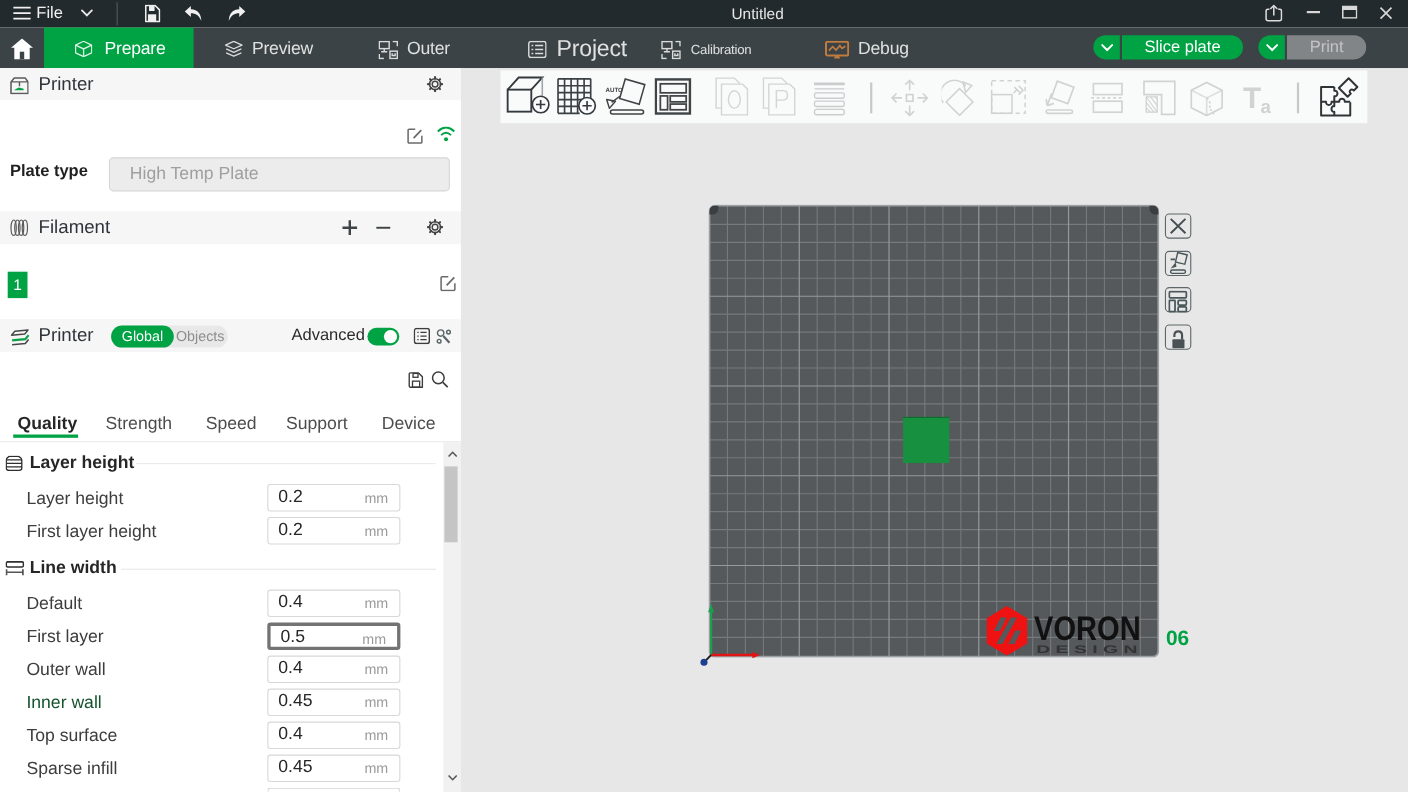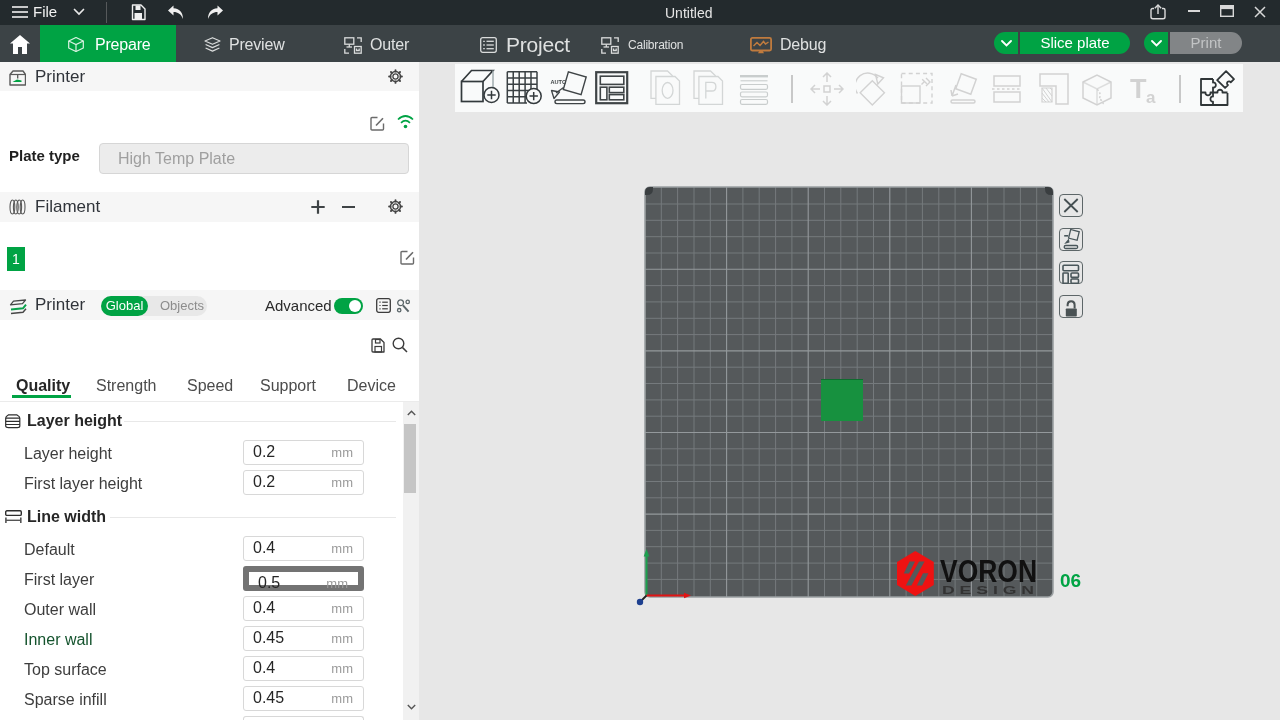--- a/index.html
+++ b/index.html
@@ -216,21 +216,21 @@
 
   <div class="abs" style="left:0;top:228px;width:419px;height:30px;background:#f6f6f6;"></div>
   <svg class="abs" style="left:9px;top:236px;" width="18" height="17" viewBox="0 0 18 17">
     <path d="M1.5 6.8 L4.5 3.2 L16.5 2 L13.5 5.6 Z" fill="none" stroke="#474747" stroke-width="1.3" stroke-linejoin="round"></path>
     <path d="M2 11.5 L14 10.3 L17 6.7" fill="none" stroke="#0aa14b" stroke-width="2"></path>
     <path d="M2 15.5 L14 14.3 L17 10.7" fill="none" stroke="#474747" stroke-width="1.4"></path>
   </svg>
   <div class="abs" style="left:35px;top:243px;transform:translateY(-50%);font-size:17px;color:#30343a;">Printer</div>
 
   <div class="abs" style="left:101px;top:234px;width:106px;height:20px;background:#e8e8e8;border-radius:10px;"></div>
-  <div class="abs" style="left:101px;top:234px;width:47px;height:20px;background:#00a344;border-radius:10px;color:#fff;font-size:13px;text-align:center;line-height:20px;">Global</div>
+  <div class="abs" style="left:101px;top:234px;width:57px;height:20px;background:#00a344;border-radius:10px;color:#fff;font-size:13px;text-align:center;line-height:20px;">Global</div>
   <div class="abs" style="left:157px;top:234px;width:50px;height:20px;color:#8c8c8c;font-size:13px;text-align:center;line-height:20px;">Objects</div>
   <div class="abs" style="left:265px;top:243px;transform:translateY(-50%);font-size:15px;color:#2a2a2a;">Advanced</div>
 
   <div class="abs" style="left:334px;top:236px;width:29px;height:16px;background:#00a344;border-radius:8px;"></div>
   <div class="abs" style="left:349px;top:238px;width:12px;height:12px;background:#fff;border-radius:6px;"></div>
 
   <svg class="abs" style="left:376px;top:236px;" width="15" height="15" viewBox="0 0 15 15">
     <rect x="0.7" y="0.7" width="13.6" height="13.6" rx="2" fill="none" stroke="#3c3c3c" stroke-width="1.3"></rect>
     <g stroke="#3c3c3c" stroke-width="1.2">
       <line x1="3.4" y1="4.2" x2="4.6" y2="4.2"></line>
@@ -293,21 +293,21 @@
     <line x1="15.8" y1="7.6" x2="15.8" y2="13" stroke="#555" stroke-width="1.6"></line>
   </svg>
   <div class="abs" style="left:27px;top:446px;font-size:16px;font-weight:bold;color:#262626;">Line width</div>
   <div class="abs" style="left:110px;top:455px;width:286px;height:1px;background:#e8e8e8;"></div>
   <div class="abs" style="left:24px;top:479px;font-size:16px;color:#3d3d3d;">Default</div>
   <div class="abs" style="left:243px;top:474px;width:121px;height:25px;background:#fff;border:1px solid #d8d8d8;border-radius:3px;">
       <span style="position:absolute;left:9px;top:2px;font-size:16px;color:#262626;">0.4</span>
       <span style="position:absolute;right:10px;top:4px;font-size:13px;color:#9a9a9a;">mm</span>
     </div>
   <div class="abs" style="left:24px;top:509px;font-size:16px;color:#3d3d3d;">First layer</div>
-  <div class="abs" style="left:243px;top:504px;width:121px;height:25px;background:#fff;border:6px solid #737373;border-radius:3px;">
+  <div class="abs" style="left:243px;top:504px;width:121px;height:25px;background:#fff;border:3px solid #737373;border-radius:3px;">
       <span style="position:absolute;left:9px;top:2px;font-size:16px;color:#262626;">0.5</span>
       <span style="position:absolute;right:10px;top:4px;font-size:13px;color:#9a9a9a;">mm</span>
     </div>
   <div class="abs" style="left:24px;top:539px;font-size:16px;color:#3d3d3d;">Outer wall</div>
   <div class="abs" style="left:243px;top:534px;width:121px;height:25px;background:#fff;border:1px solid #d8d8d8;border-radius:3px;">
       <span style="position:absolute;left:9px;top:2px;font-size:16px;color:#262626;">0.4</span>
       <span style="position:absolute;right:10px;top:4px;font-size:13px;color:#9a9a9a;">mm</span>
     </div>
   <div class="abs" style="left:24px;top:569px;font-size:16px;color:#14532d;">Inner wall</div>
   <div class="abs" style="left:243px;top:564px;width:121px;height:25px;background:#fff;border:1px solid #d8d8d8;border-radius:3px;">

